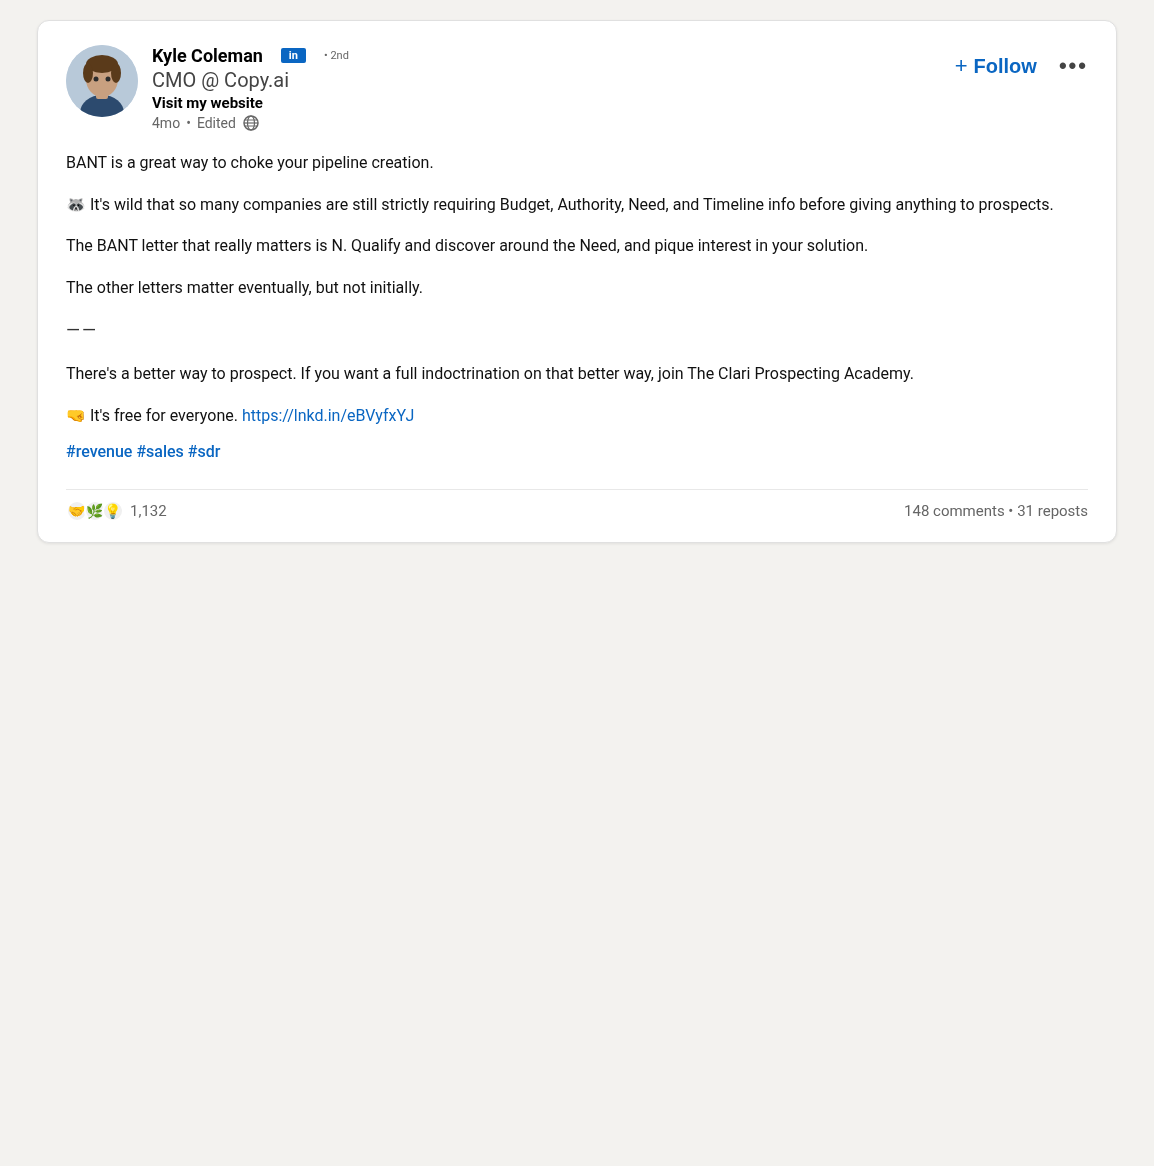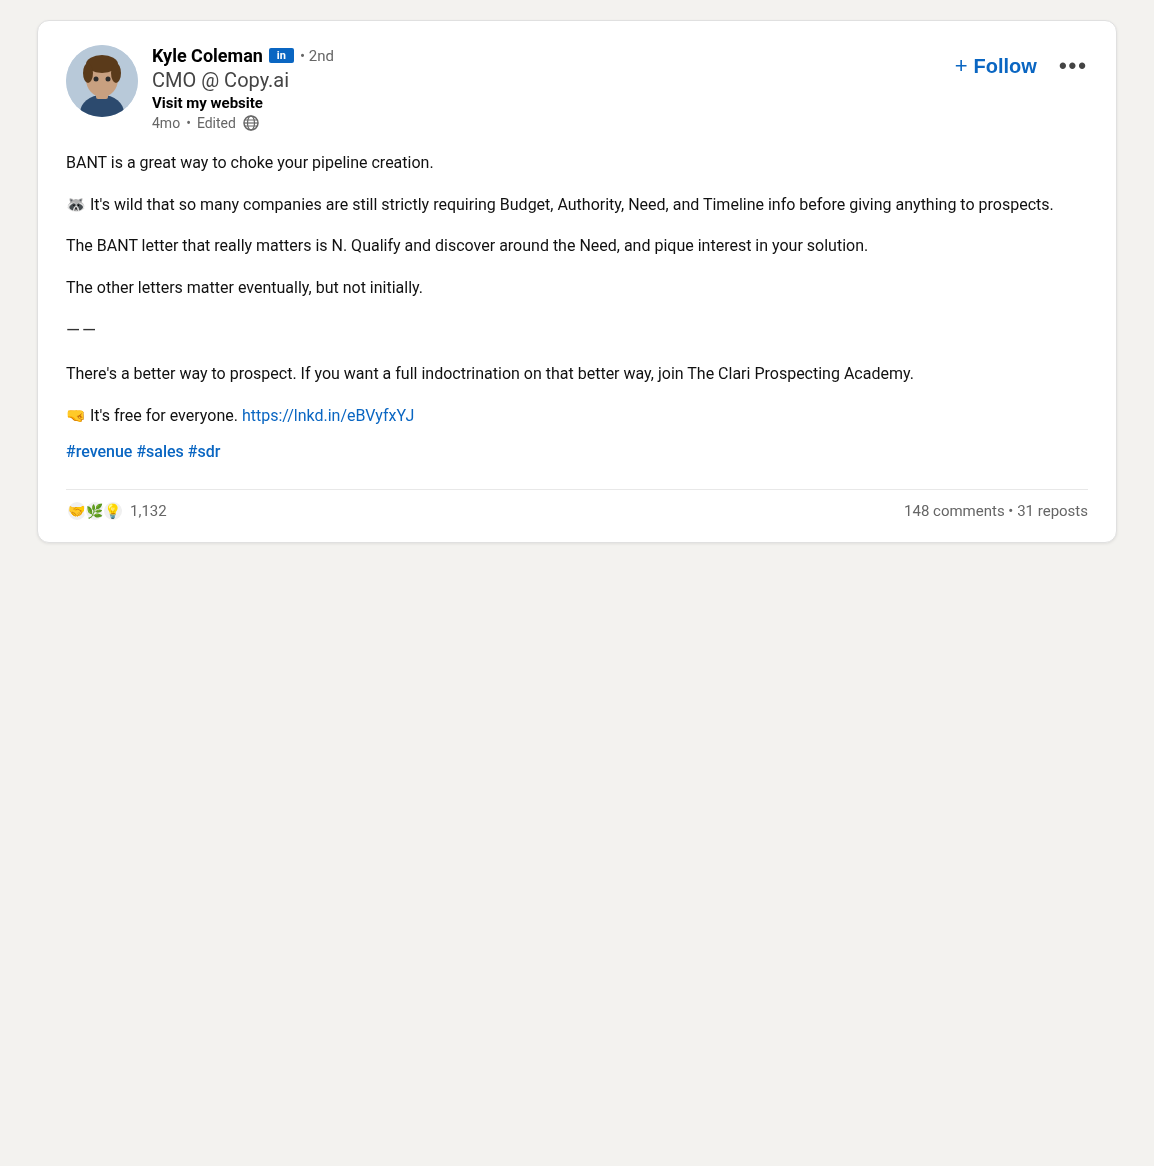--- a/index.html
+++ b/index.html
@@ -48,38 +48,38 @@
       height: 72px;
     }
     .author-info {
       display: flex;
       flex-direction: column;
       gap: 2px;
     }
     .author-name-row {
       display: flex;
       align-items: center;
-      gap: 6px;
+      gap: 18px;
       flex-wrap: wrap;
     }
     .author-name {
       font-size: 18px;
       font-weight: 700;
       color: #000000;
     }
     .linkedin-badge {
       background: #0a66c2;
       color: white;
       font-size: 11px;
       font-weight: 700;
       padding: 1px 8px;
       border-radius: 2px;
     }
     .connection-degree {
-      font-size: 15px;
+      font-size: 11px;
       color: #666666;
       font-weight: 400;
     }
     .author-title {
       font-size: 20px;
       color: #444444;
     }
     .visit-website {
       font-size: 15px;
       font-weight: 700;

